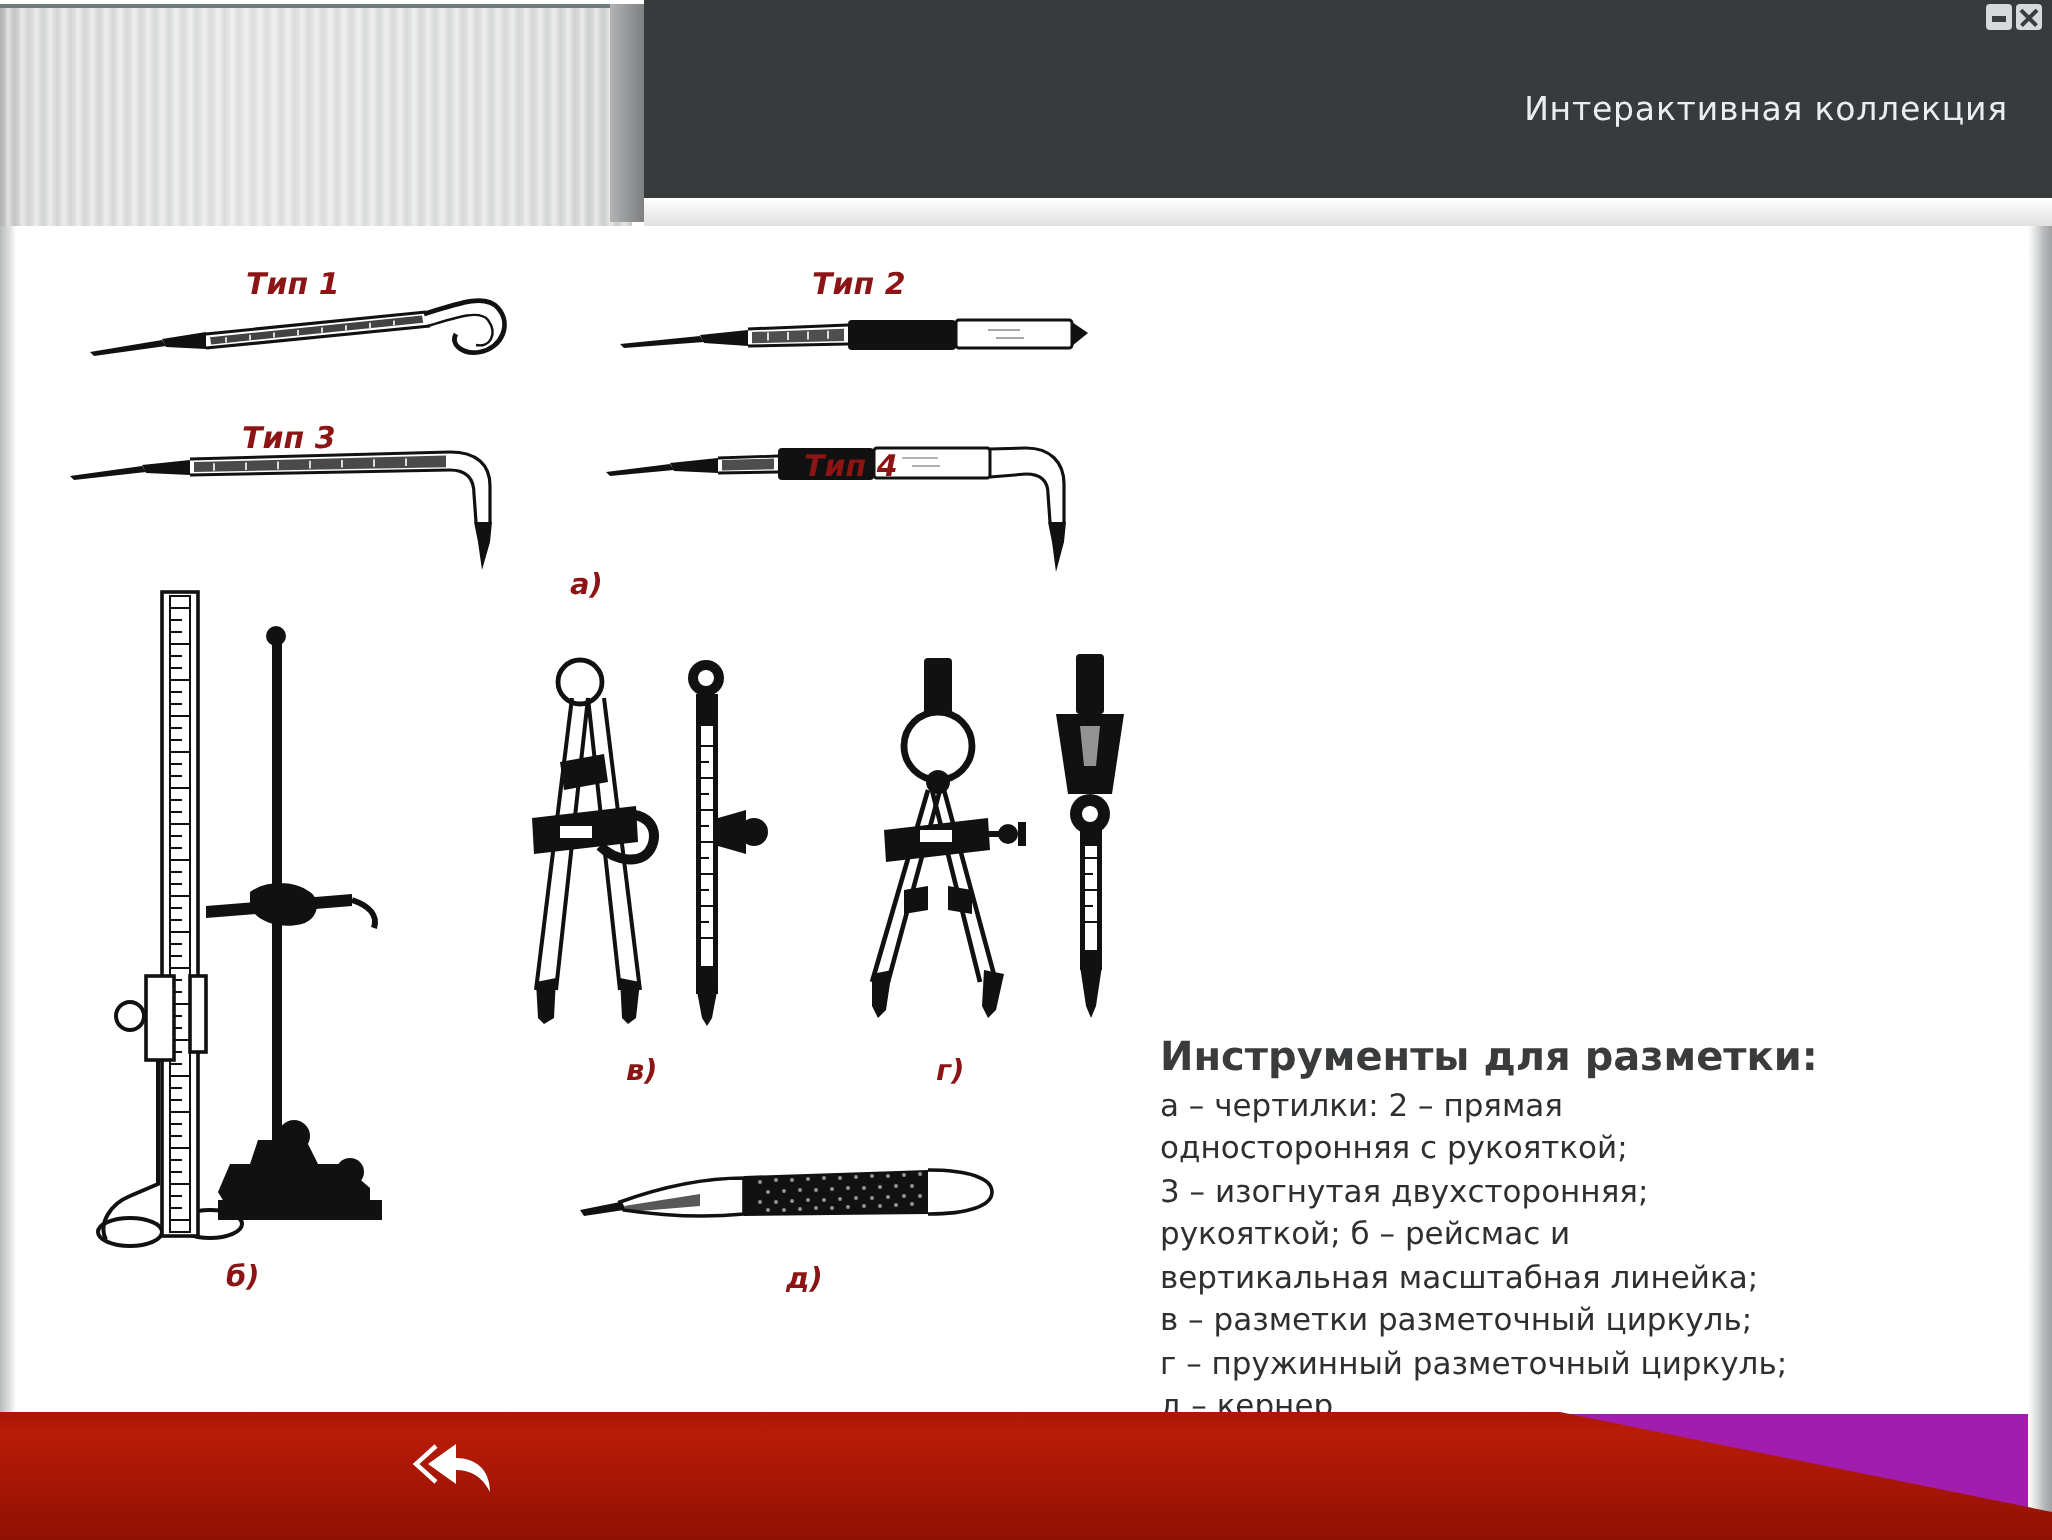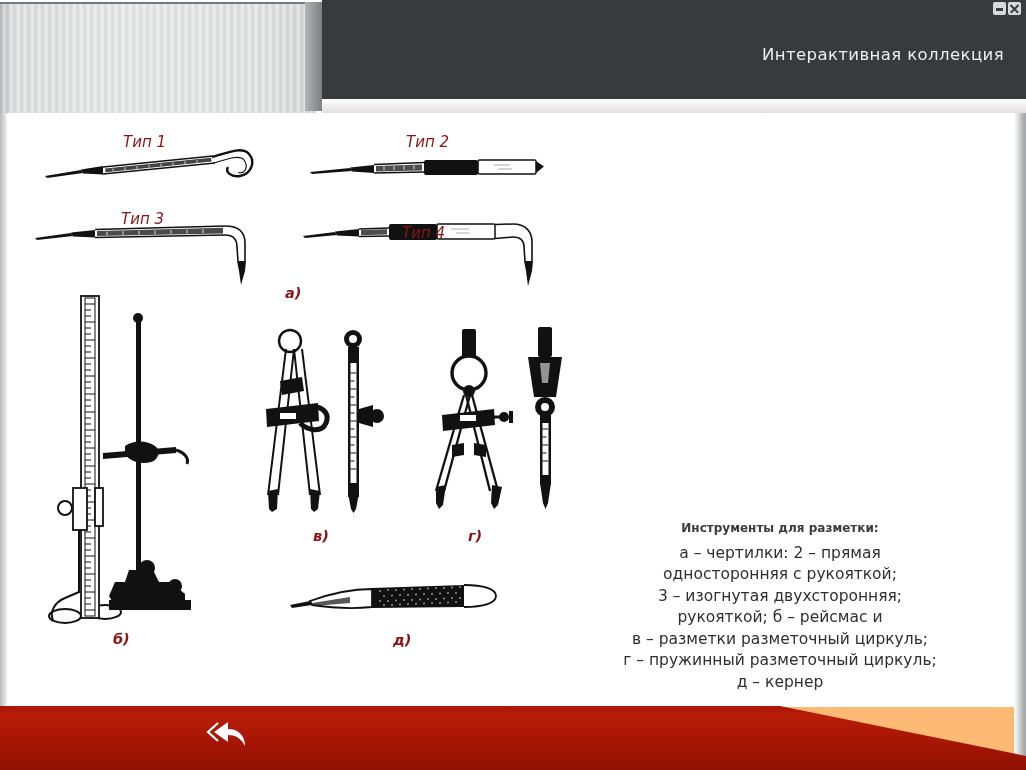--- a/index.html
+++ b/index.html
@@ -5,22 +5,21 @@
   html,body{margin:0;padding:0;}
   body{
     width:1026px;height:770px;
     background:#ffffff;
     font-family:"DejaVu Sans","Liberation Sans",sans-serif;
     overflow:hidden;
     position:relative;
   }
   .app{
     position:absolute;inset:0;
-    background:#fdba74;
-    text-align:center;
+    background:#a21caf;
   }
 
   
   .topstrip{
     position:absolute;left:0;top:0;width:1026px;height:115px;
     background:#ffffff;
   }
   .leftpanel{
     position:absolute;left:0;top:2px;width:316px;height:109px;
     background:
@@ -86,36 +85,36 @@
 
   
   .canvas{
     position:absolute;left:8px;top:115px;width:1006px;height:592px;
     background:#ffffff;
   }
 
   .label{
     position:absolute;
     color:#8c1414;
-    font-style:italic;font-weight:normal;
+    font-style:italic;font-weight:bold;
     font-size:15px;white-space:nowrap;
   }
   .sublabel{
     position:absolute;
     color:#8c1414;font-style:italic;font-weight:bold;font-size:14.5px;
   }
 
   
   .textcol{
     position:absolute;left:572px;top:403px;width:400px;
     color:#2e2f30;
     font-size:15.5px;line-height:21.5px;
   }
   .textcol .heading{
-    font-weight:bold;font-size:12px;margin-bottom:3px;color:#3a3b3c;
+    font-weight:bold;font-size:20px;margin-bottom:3px;color:#3a3b3c;
   }
   .textcol p{margin:0;}
 
   
   .redbanner{
     position:absolute;left:0;bottom:0;width:1026px;height:66px;
     overflow:hidden;
   }
   .redshape{
     position:absolute;left:0;top:0;width:1026px;height:66px;
@@ -408,20 +407,21 @@
       <path fill="none" stroke="#111" stroke-width="1.8" d="M176 8 C196 8 208 12 208 19 C208 26 196 30 176 30"></path>
     </svg>
     <div class="sublabel" style="left:385px;top:517px;">д)</div>
 
     <div class="textcol">
       <div class="heading">Инструменты для разметки:</div>
       <p>а – чертилки: 2 – прямая</p>
       <p>односторонняя с рукояткой;</p>
       <p>3 – изогнутая двухсторонняя;</p>
       <p>рукояткой; б – рейсмас и</p>
+      <p>вертикальная масштабная линейка;</p>
       <p>в – разметки разметочный циркуль;</p>
       <p>г – пружинный разметочный циркуль;</p>
       <p>д – кернер</p>
     </div>
 
   </div>
 
   <div class="redbanner">
     <div class="redshape"></div>
   </div>

